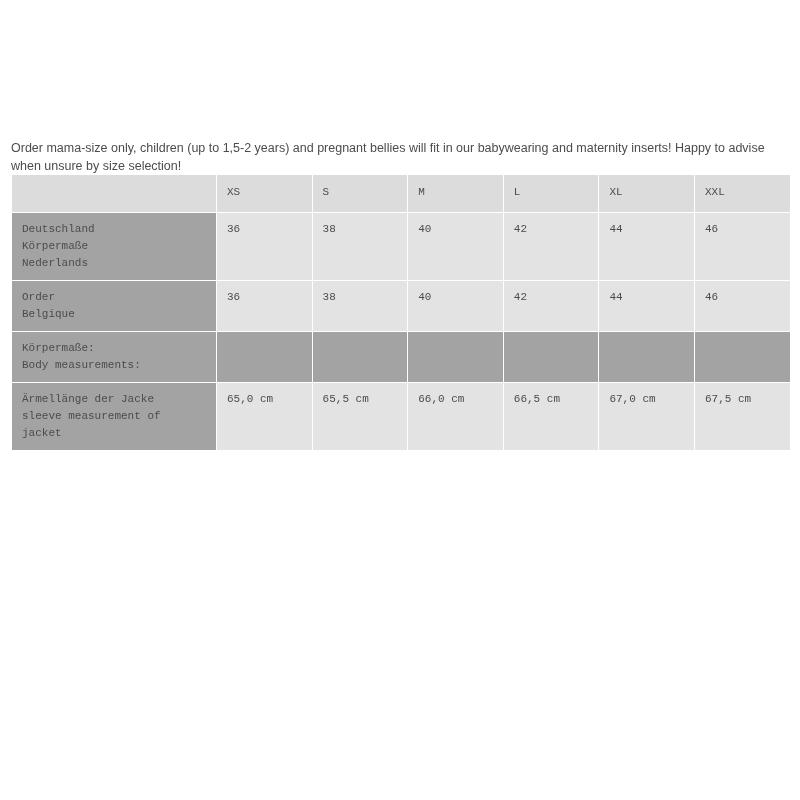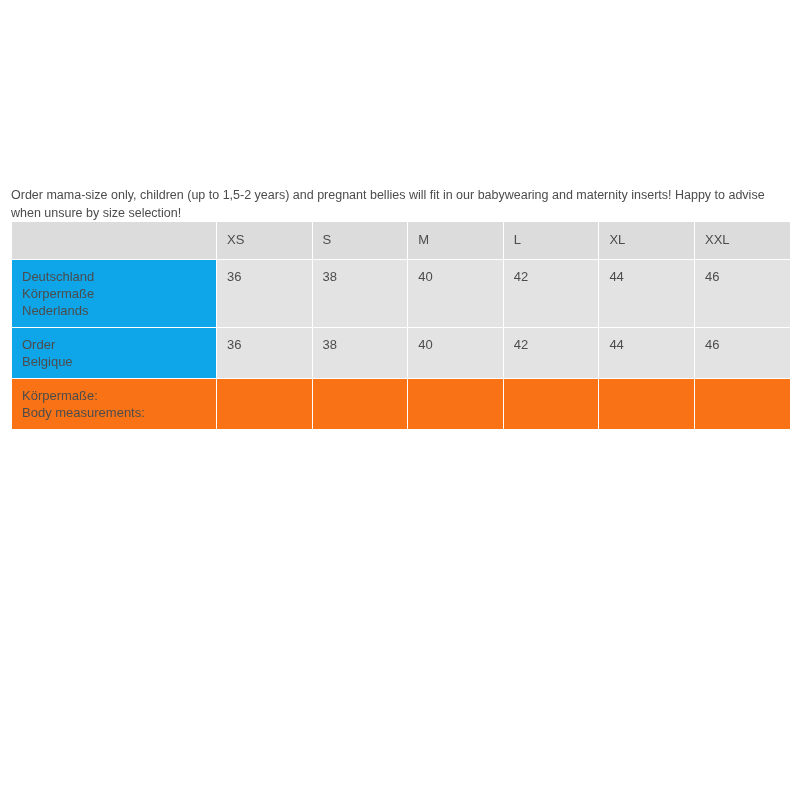--- a/index.html
+++ b/index.html
@@ -12,43 +12,43 @@
     background: #ffffff;
     font-family: "Liberation Sans", sans-serif;
     color: #4a4a4a;
     overflow: hidden;
   }
   .page {
     position: relative;
     width: 800px;
     height: 744px;
     box-sizing: border-box;
-    margin-top: 47px;
   }
   .intro {
     position: absolute;
     left: 11px;
     top: 126px;
     width: 770px;
     font-size: 12.5px;
     line-height: 18px;
     color: #4c4c4c;
   }
   .table-wrap {
     position: absolute;
     left: 11px;
     top: 174px;
     width: 779px;
   }
   table.size-chart {
     border-collapse: collapse;
     width: 779px;
     table-layout: fixed;
-    font-size: 13px;
+    font-size: 11px;
     color: #4c4c4c;
+    font-family: Liberation Mono, monospace;
   }
   table.size-chart col.label-col { width: 205px; }
   table.size-chart col.size-col { width: 95.6px; }
   table.size-chart th,
   table.size-chart td {
     border: 1px solid #ffffff;
     background: #e3e3e3;
     padding: 8px 10px 8px 10px;
     vertical-align: top;
     text-align: left;
@@ -59,24 +59,24 @@
   table.size-chart tr.header-row th {
     background: #dcdcdc;
     height: 19px;
     padding-top: 9px;
     padding-bottom: 9px;
   }
   table.size-chart tr.header-row th.corner {
     background: #dcdcdc;
   }
   table.size-chart td.row-label {
-    background: #0ea5e9;
+    background: #a3a3a3;
   }
   table.size-chart tr.group-row td {
-    background: #f97316;
+    background: #a3a3a3;
   }
   table.size-chart tr.tall td {
     height: 46px;
   }
   .cell-lines span {
     display: block;
   }
 </style>
 </head>
 <body>
@@ -144,17 +144,31 @@
                 <span>Body measurements:</span>
               </div>
             </td>
             <td></td>
             <td></td>
             <td></td>
             <td></td>
             <td></td>
             <td></td>
           </tr>
+          <tr>
+            <td class="row-label">
+              <div class="cell-lines">
+                <span>Ärmellänge der Jacke</span>
+                <span>sleeve measurement of jacket</span>
+              </div>
+            </td>
+            <td>65,0 cm</td>
+            <td>65,5 cm</td>
+            <td>66,0 cm</td>
+            <td>66,5 cm</td>
+            <td>67,0 cm</td>
+            <td>67,5 cm</td>
+          </tr>
         </tbody>
     </table>
   </div>
 
 </div>
 
 </body></html>

